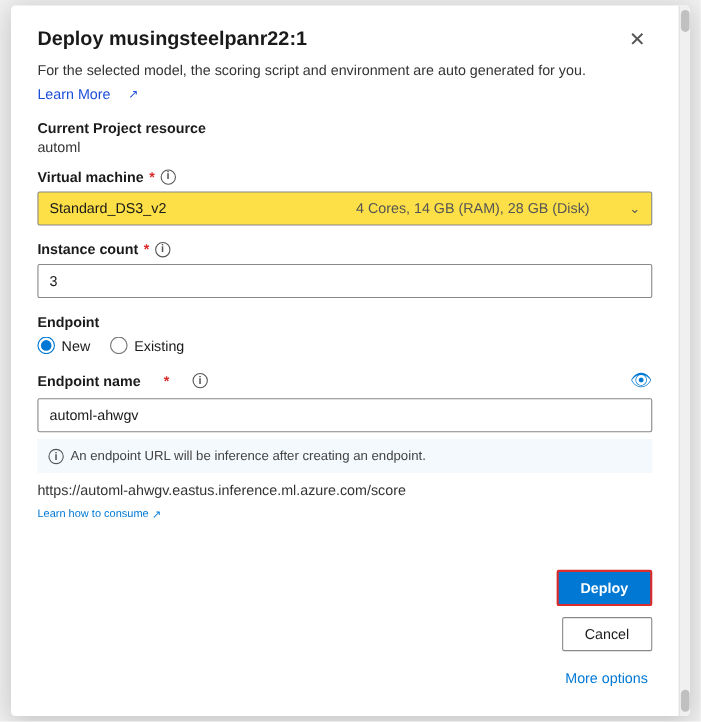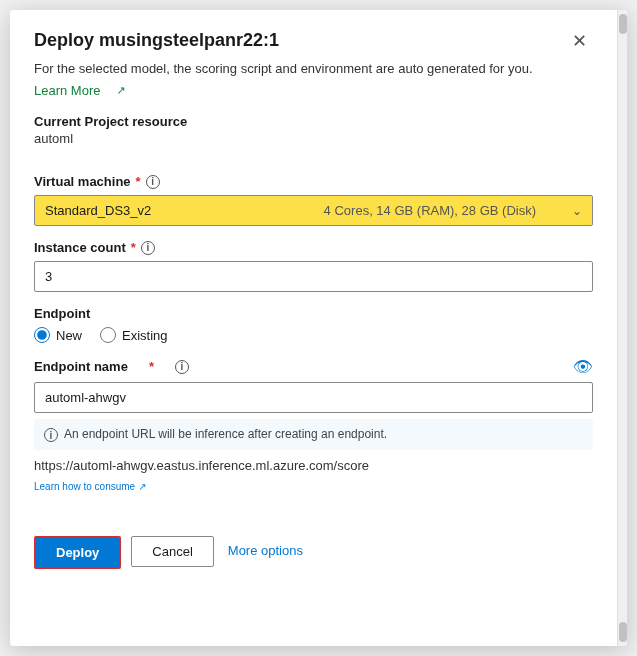--- a/index.html
+++ b/index.html
@@ -71,41 +71,41 @@
       padding: 2px 6px;
       line-height: 1;
     }
     .dialog-desc {
       color: #333;
       font-size: 13px;
       margin-bottom: 4px;
       line-height: 1.4;
     }
     .learn-more-link {
-      color: #15803d;
+      color: #1d4ed8;
       text-decoration: none;
       font-size: 13px;
       display: inline-flex;
       align-items: center;
       gap: 16px;
       margin-bottom: 16px;
     }
     .learn-more-link .ext-icon {
       font-size: 11px;
     }
     .section-label {
       font-weight: 600;
       font-size: 13px;
       color: #1a1a1a;
       margin-bottom: 2px;
     }
     .section-value {
       font-size: 13px;
       color: #333;
-      margin-bottom: 28px;
+      margin-bottom: 12px;
     }
     .field-group {
       margin-bottom: 14px;
     }
     .field-label {
       font-size: 13px;
       font-weight: 600;
       color: #1a1a1a;
       margin-bottom: 6px;
       display: flex;
@@ -242,23 +242,24 @@
       color: #0078d4;
       text-decoration: none;
       font-size: 10px;
       display: inline-flex;
       align-items: center;
       gap: 3px;
       margin-bottom: 20px;
     }
     .footer {
       display: flex;
-      align-items: flex-start;
+      align-items: flex-end;
       gap: 10px;
       padding-top: 10px;
+      flex-direction: column;
     }
     .btn-deploy {
       background: #0078d4;
       color: white;
       border: 2px solid #d92c2c;
       border-radius: 2px;
       padding: 7px 20px;
       font-size: 13px;
       font-weight: 600;
       cursor: pointer;

